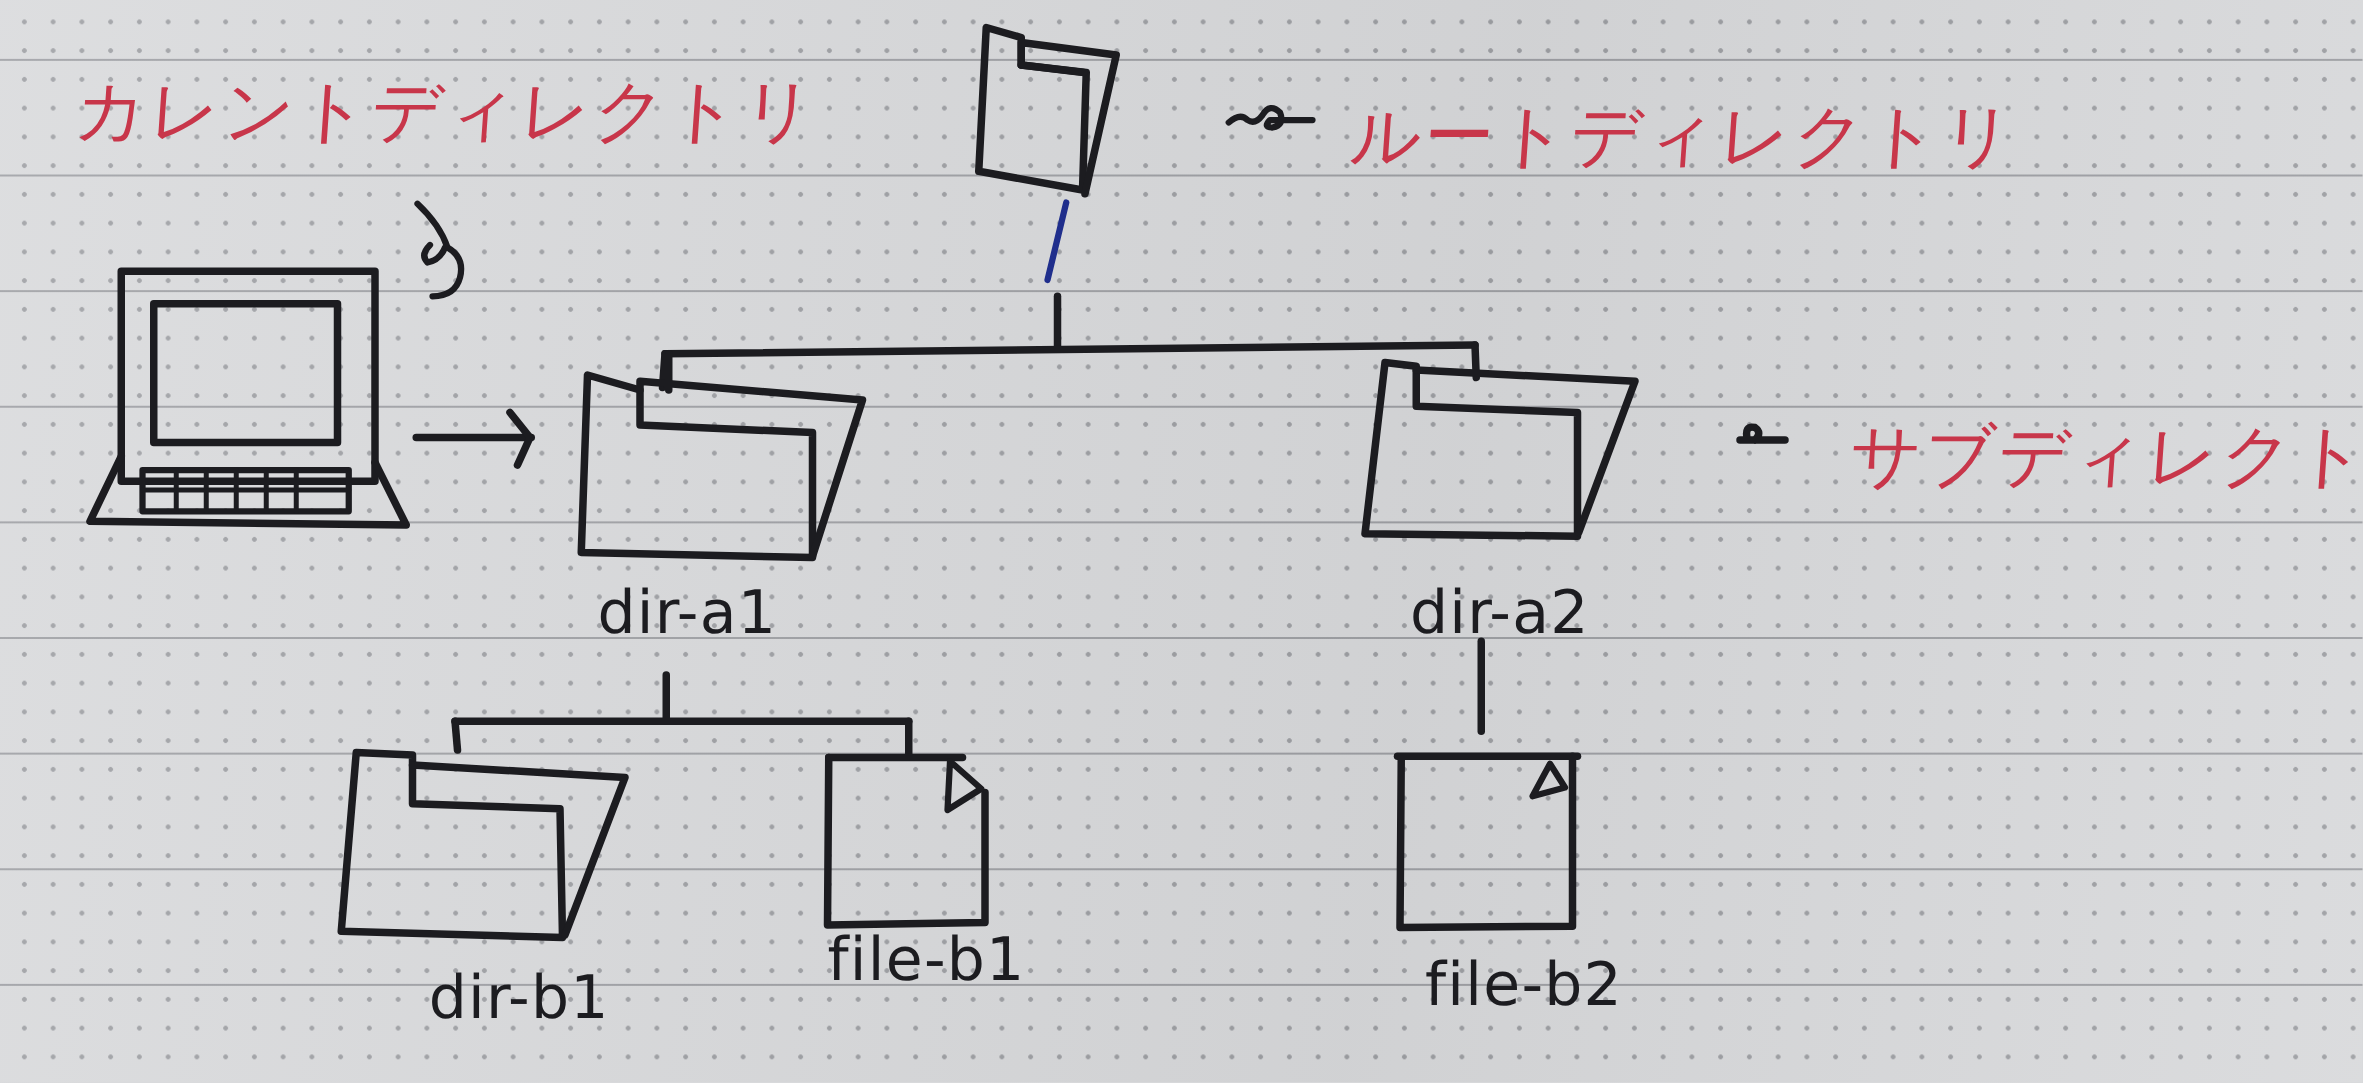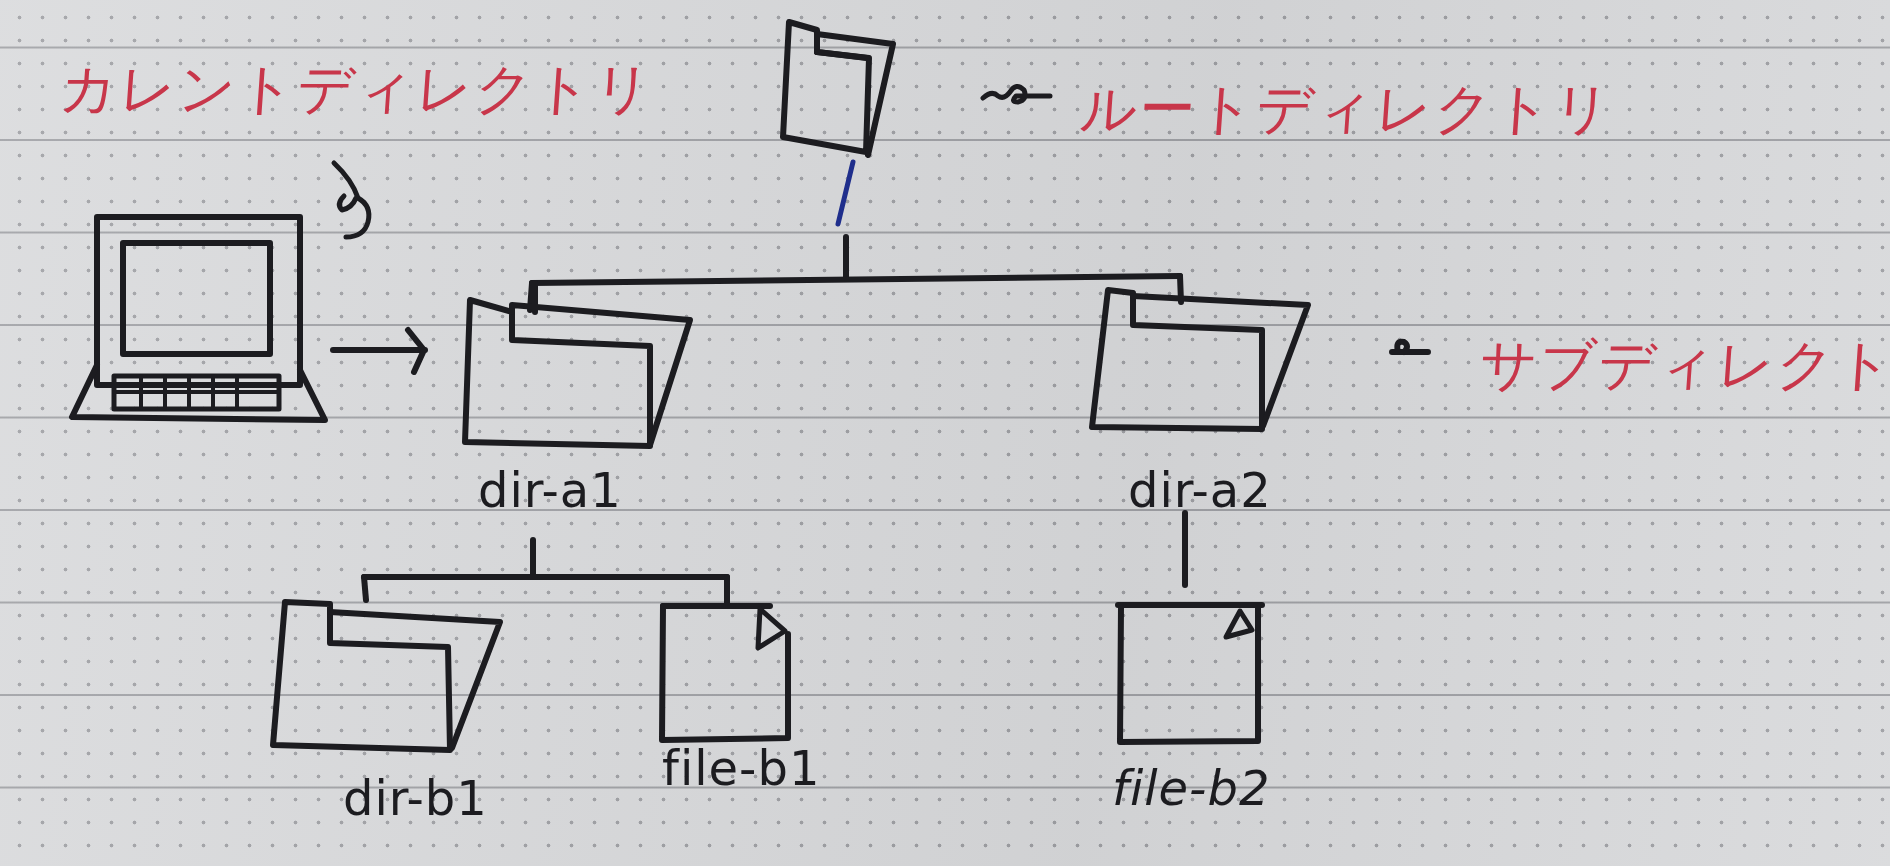--- a/index.html
+++ b/index.html
@@ -113,13 +113,13 @@
 </svg>
 
 <div class="label-red" style="left:60px; top:52px;">カレントディレクトリ</div>
 <div class="label-red" style="left:1080px; top:72px;">ルートディレクトリ</div>
 <div class="label-red" style="left:1480px; top:328px;">サブディレクトリ</div>
 
 <div class="label-black" style="left:478px; top:462px;">dir-a1</div>
 <div class="label-black" style="left:1108px; top:462px;margin-left:20px;">dir-a2</div>
 <div class="label-black" style="left:299px; top:770px;margin-left:44px;">dir-b1</div>
 <div class="label-black" style="left:662px; top:740px;">file-b1</div>
-<div class="label-black" style="left:1112px; top:760px;font-style:italic;">file-b2</div>
+<div class="label-black" style="left:1140px; top:760px;">file-b2</div>
 
 </body></html>

